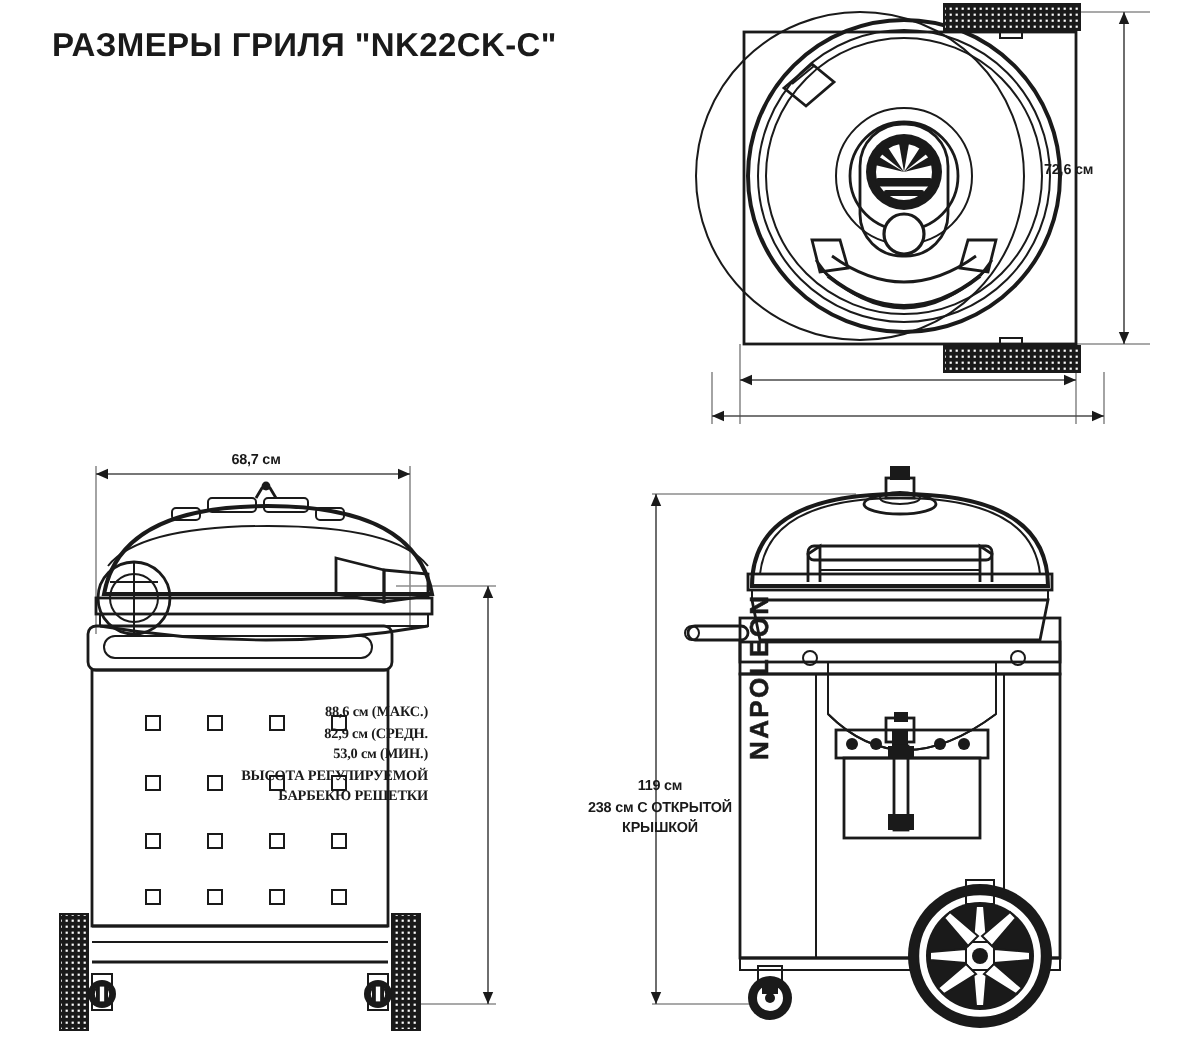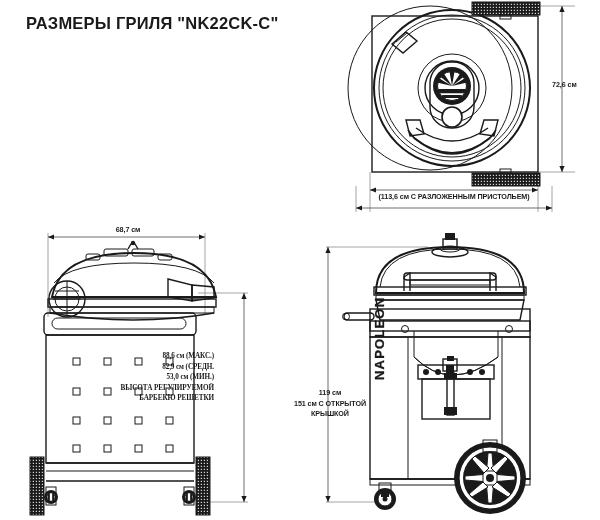--- a/index.html
+++ b/index.html
@@ -176,24 +176,23 @@
 
       <path class="ln med" d="M76,120 l14,0 l4,14 l-14,2 z" fill="#ffffff"></path>
       <path class="ln med" d="M168,120 l-14,0 l-4,14 l14,2 z" fill="#ffffff"></path>
 
       <rect class="hatchbar" x="142" y="2" width="68" height="13"></rect>
       <rect class="hatchbar" x="142" y="173" width="68" height="13"></rect>
       <rect class="ln thin" x="170" y="15" width="11" height="4" fill="#ffffff"></rect>
       <rect class="ln thin" x="170" y="169" width="11" height="4" fill="#ffffff"></rect>
     </svg>
 
-    <div class="dimtext" style="left:206px; top:80px;padding-left:16px;">72,6 см</div>
-
-
-    <div class="dimtext center" style="left:8px; top:192px; width:232px;">(113,6 см С РАЗЛОЖЕННЫМ ПРИСТОЛЬЕМ)</div>
+    <div class="dimtext" style="left:192px; top:80px;">72,6 см</div>
+
+
 
   </div>
 
   <div class="view" style="left:20px; top:225px;">
     <svg width="290" height="295" viewBox="0 0 290 295">
 
       <line class="ext" x1="28" y1="8" x2="28" y2="92"></line>
       <line class="ext" x1="185" y1="8" x2="185" y2="90"></line>
       <line class="dimline" x1="28" y1="12" x2="185" y2="12"></line>
       <path class="solidfill" d="M28,12 l6,-2.6 l0,5.2 z"></path>
@@ -363,19 +362,19 @@
       <rect class="ln thin" x="183" y="215" width="14" height="12" fill="#ffffff"></rect>
 
       <rect class="ln thin" x="79" y="258" width="12" height="12" fill="#ffffff"></rect>
       <circle class="solidfill" cx="85" cy="274" r="11"></circle>
       <circle class="whitefill" cx="85" cy="274" r="7" stroke-width="1"></circle>
       <circle class="solidfill" cx="85" cy="274" r="2.5"></circle>
       <rect class="solidfill" x="81" y="264" width="8" height="8"></rect>
     </svg>
 
     <div class="dimtext center" style="left:-10px; top:163px; width:80px;">119 см</div>
-    <div class="dimtext center" style="left:-22px; top:173.5px; width:104px;">151 см С ОТКРЫТОЙ</div>
+    <div class="dimtext center" style="left:-22px; top:173.5px; width:104px;">238 см С ОТКРЫТОЙ</div>
     <div class="dimtext center" style="left:-22px; top:184px; width:104px;">КРЫШКОЙ</div>
   </div>
 
   <div id="brand-napoleon">NAPOLEON</div>
 
 </div>
 
 </body></html>

